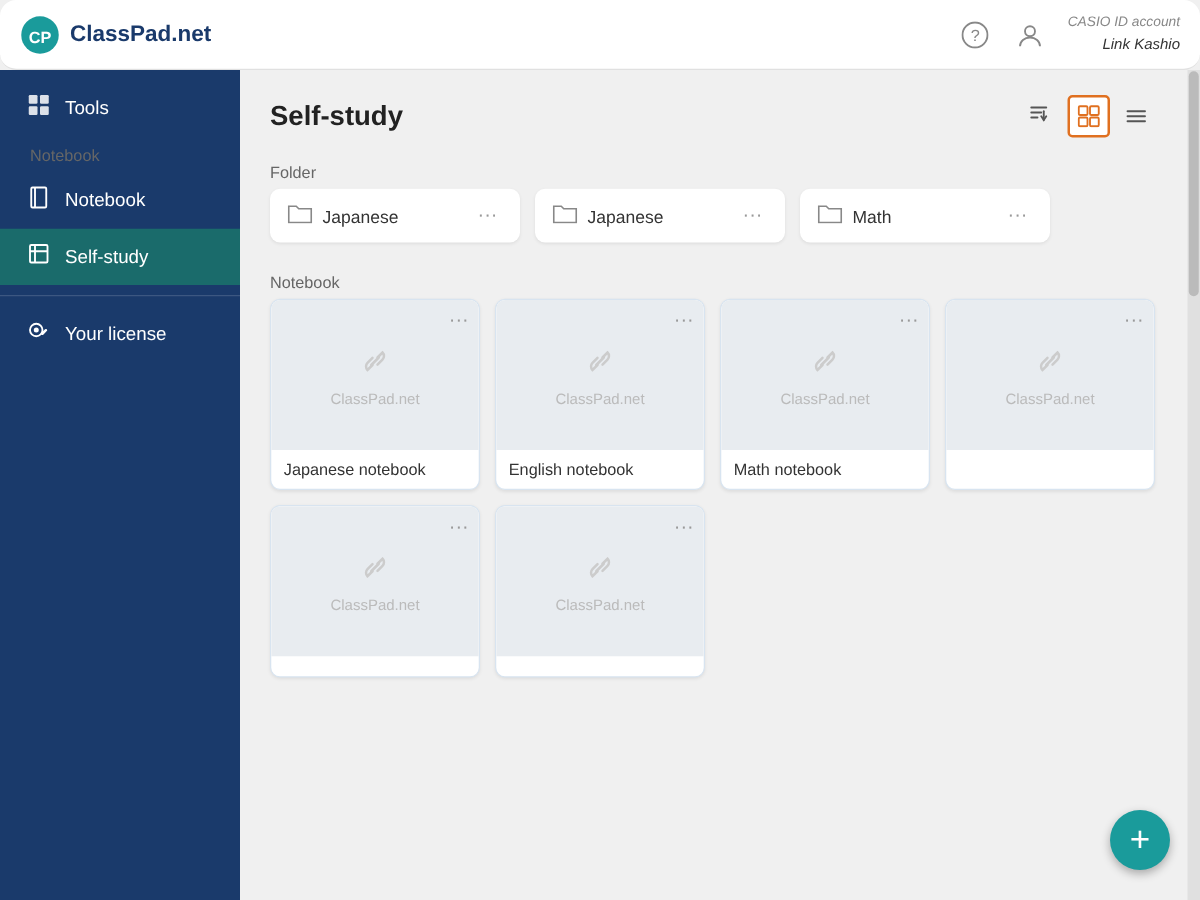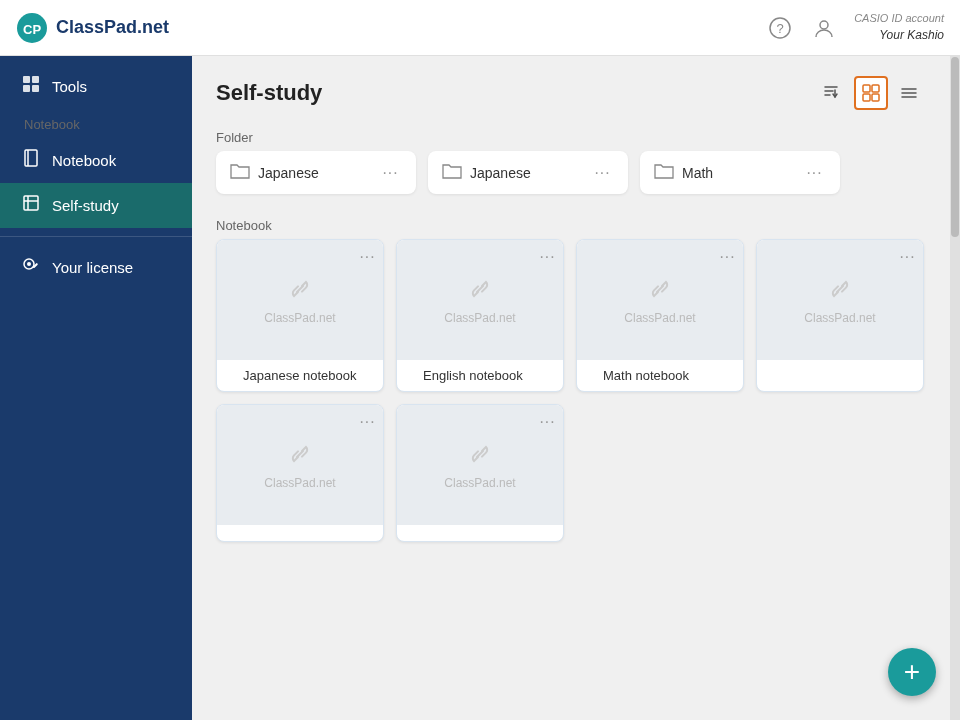--- a/index.html
+++ b/index.html
@@ -9,20 +9,21 @@
     .header {
       height: 56px;
       background: #fff;
       display: flex;
       align-items: center;
       justify-content: space-between;
       padding: 0 16px;
       border-bottom: 1px solid #e0e0e0;
       flex-shrink: 0;
       z-index: 10;
+      border-radius: 13px;
     }
     .header-logo {
       display: flex;
       align-items: center;
       gap: 8px;
     }
     .logo-icon {
       width: 32px;
       height: 32px;
     }
@@ -241,21 +242,20 @@
     .notebook-logo-text {
       color: #bbb;
       font-size: 12px;
       margin-top: 4px;
     }
     .notebook-card-label {
       padding: 8px 10px;
       font-size: 13px;
       color: #333;
       font-weight: 500;
-      margin-left: 16px;
     }
 
     
     .fab {
       position: fixed;
       bottom: 24px;
       right: 24px;
       width: 48px;
       height: 48px;
       border-radius: 50%;
@@ -288,21 +288,21 @@
       </svg>
     </div>
     <div class="header-icon">
       <svg width="22" height="22" viewBox="0 0 22 22" fill="none">
         <circle cx="11" cy="8" r="4" stroke="#888" stroke-width="1.5"></circle>
         <path d="M3 20c0-4 3.6-7 8-7s8 3 8 7" stroke="#888" stroke-width="1.5" fill="none"></path>
       </svg>
     </div>
     <div class="account-info">
       <div class="account-label">CASIO ID account</div>
-      <div>Your Kashio</div>
+      <div>Link Kashio</div>
     </div>
   </div>
 </div>
 
 <div class="main">
 
   <div class="sidebar">
 
     <div class="sidebar-item">
       <span class="sidebar-item-icon">

